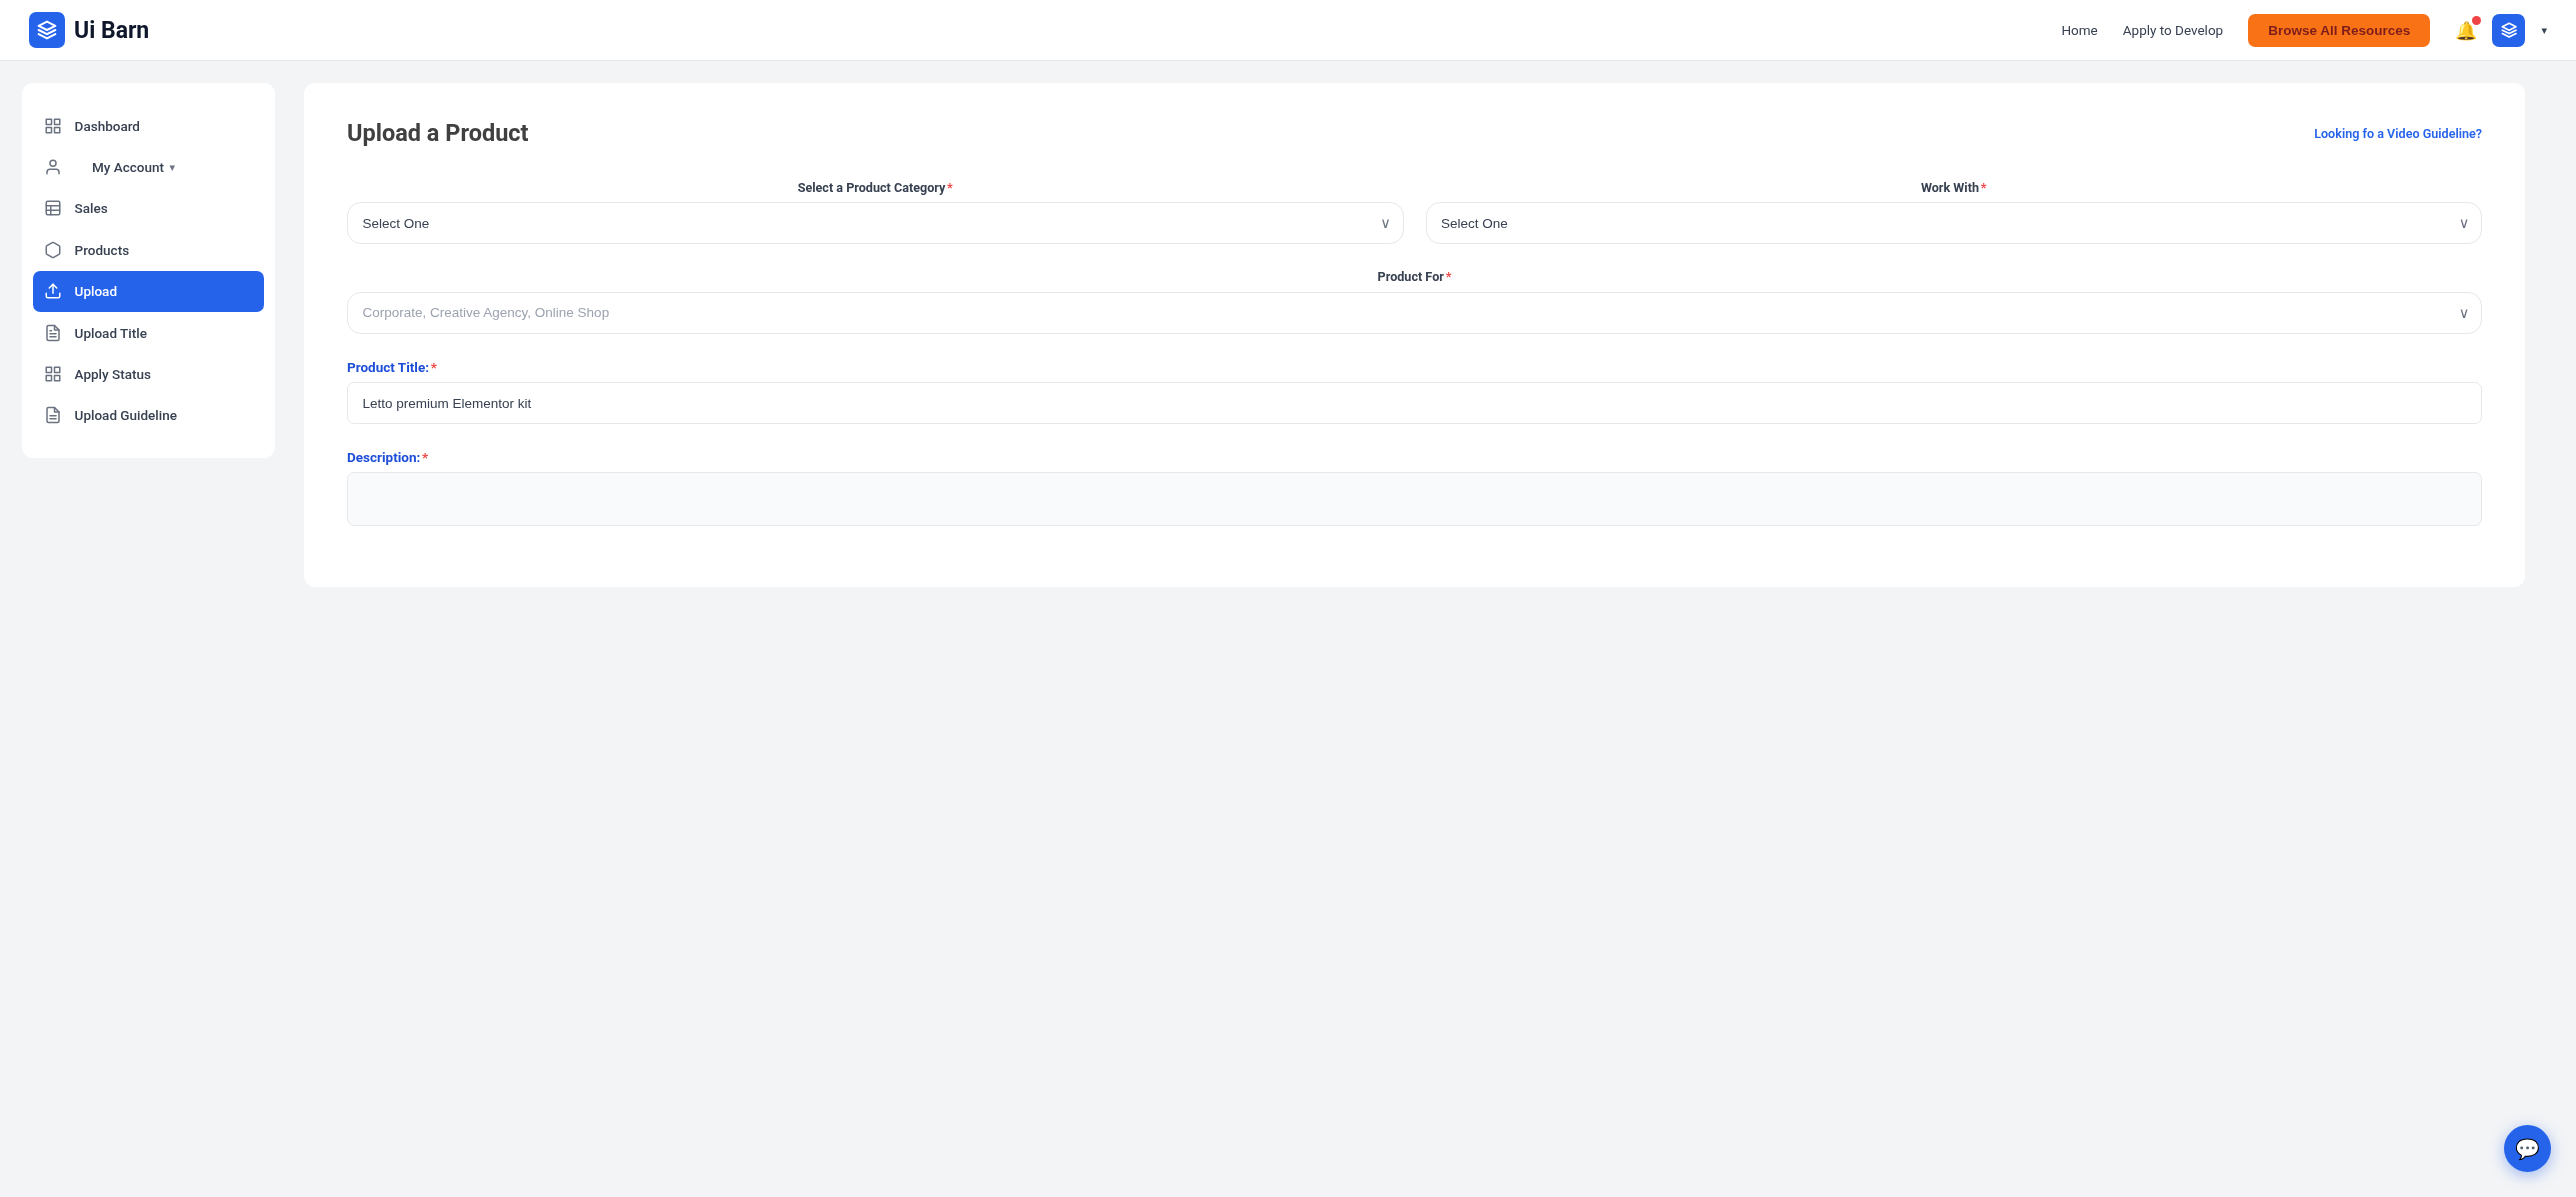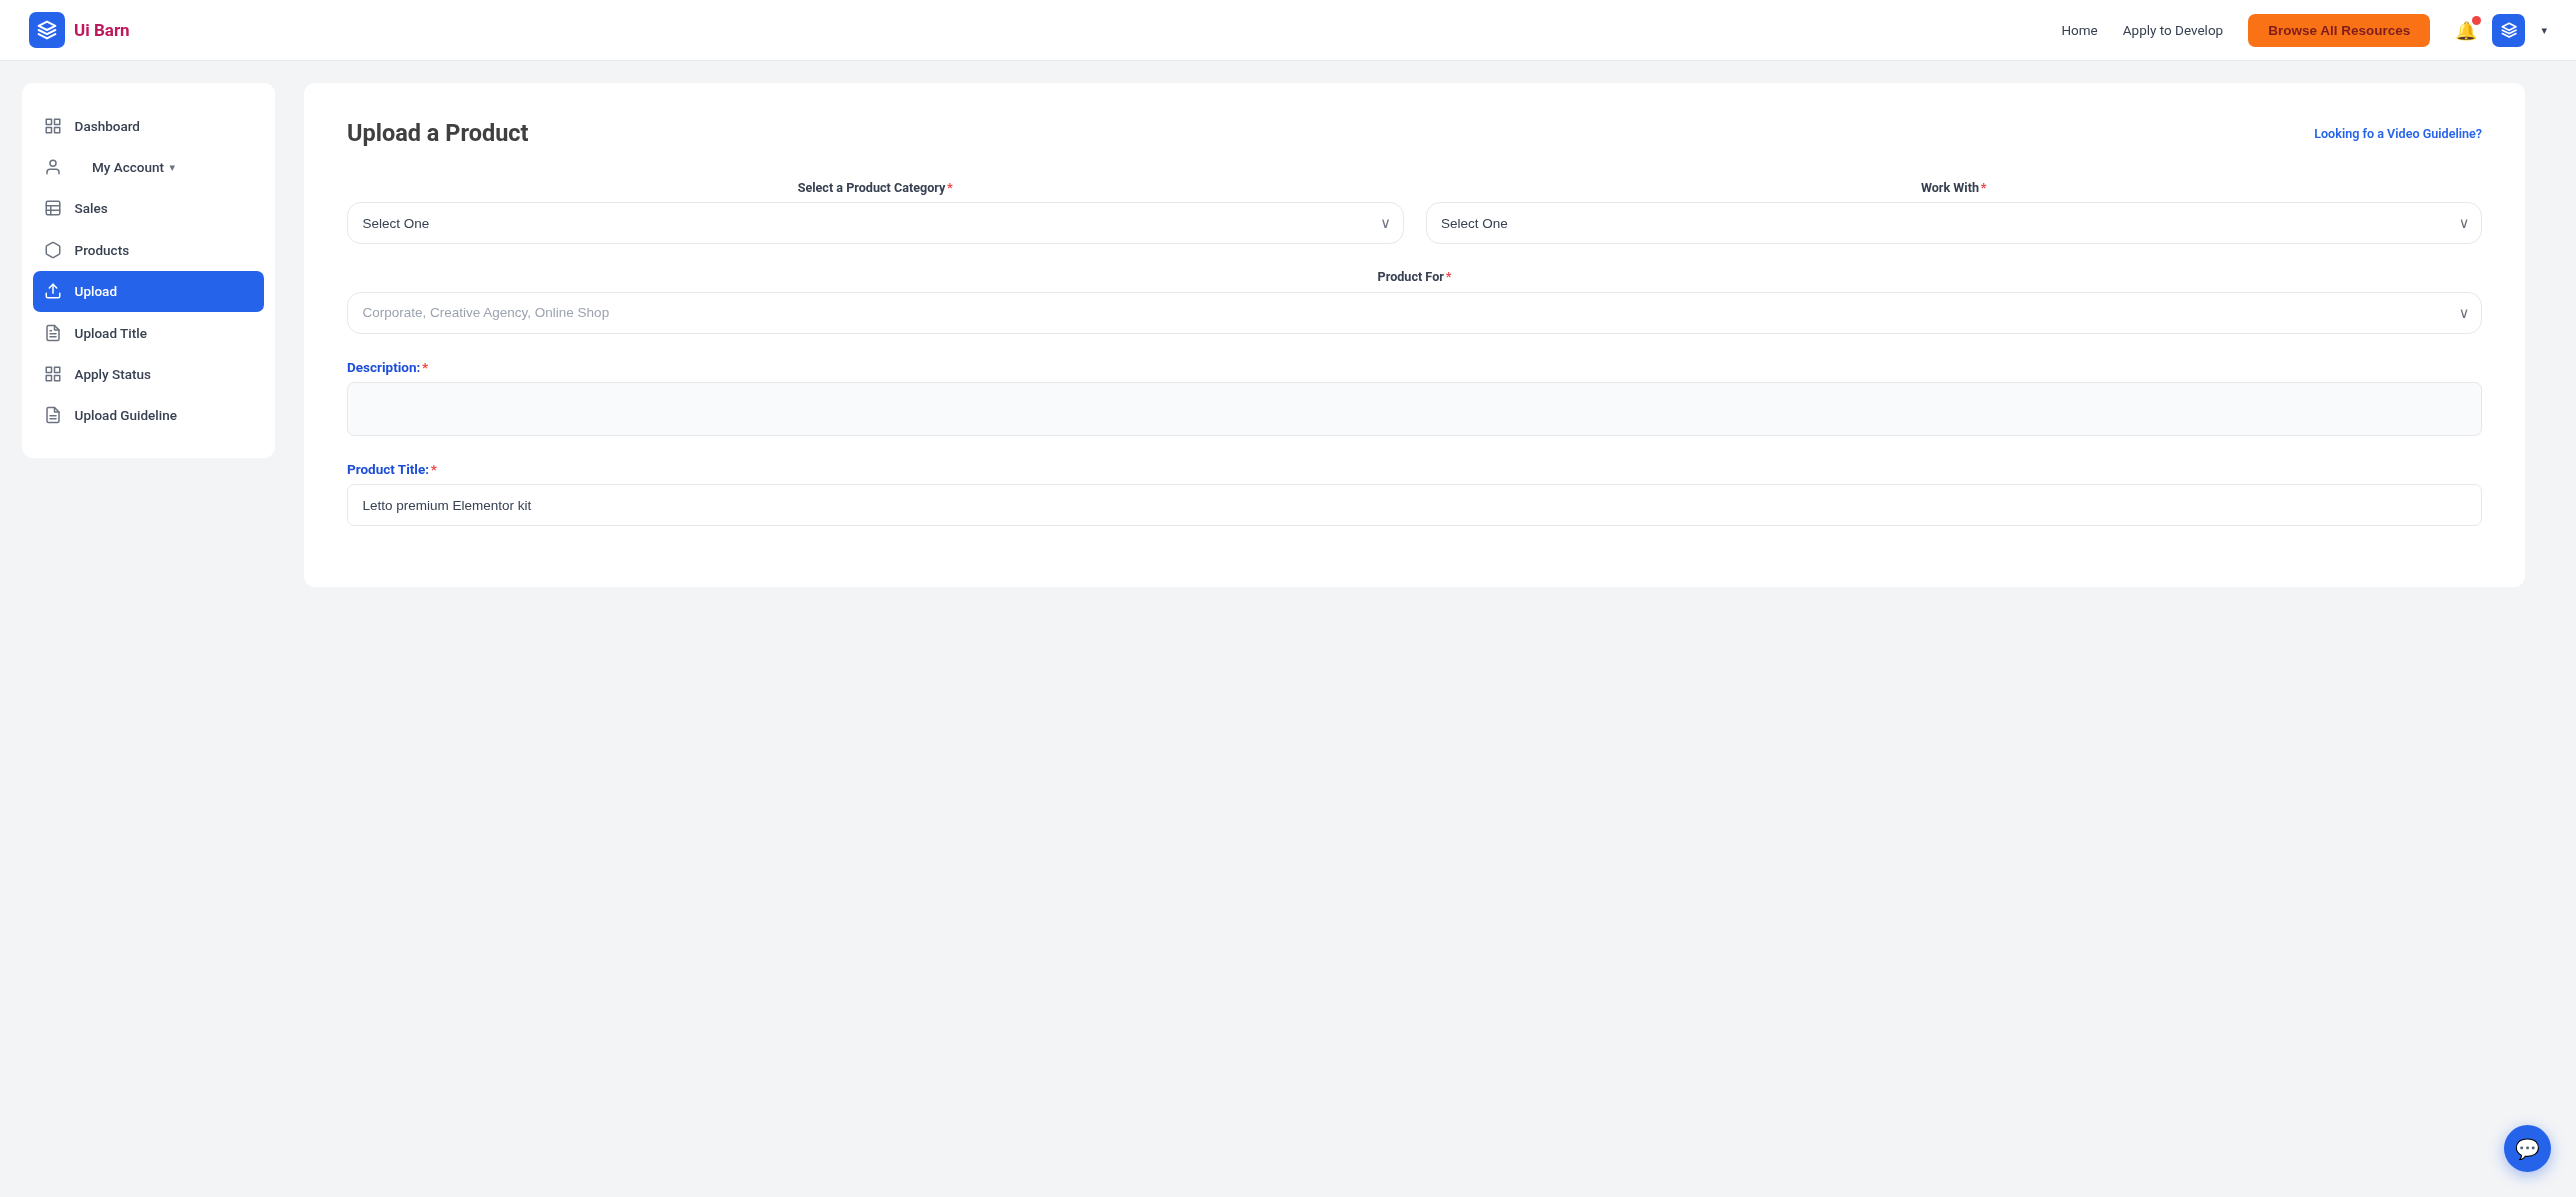--- a/index.html
+++ b/index.html
@@ -33,23 +33,23 @@
       background: #2563eb;
       border-radius: 7.2px;
       display: flex;
       align-items: center;
       justify-content: center;
       color: white;
       font-size: 16.3px;
       font-weight: bold;
     }
     .logo-text {
-      font-size: 17px;
+      font-size: 23px;
       font-weight: 700;
-      color: #be185d;
+      color: #0f172a;
     }
     .header-nav {
       display: flex;
       align-items: center;
       gap: 25px;
     }
     .nav-link {
       font-size: 13.5px;
       color: #374151;
       cursor: pointer;
@@ -437,40 +437,40 @@
           </label>
           <div class="select-wrapper">
             <select class="form-select" style="color:#9ca3af;">
               <option value="">Corporate, Creative Agency, Online Shop</option>
             </select>
             <span class="select-arrow">∨</span>
           </div>
         </div>
       </div>
 
+      <div class="form-row" style="margin-bottom:25px;">
+        <div class="form-group" style="flex:1">
+          <label class="form-label-bold">
+            <span>Product Title:</span><span class="required">*</span>
+          </label>
+          <input type="text" class="form-input has-value" value="Letto premium Elementor kit" style="">
+        </div>
+      </div>
+
       <div class="form-row">
         <div class="form-group" style="flex:1">
           <label class="form-label-bold">
             <span>Description:</span><span class="required">*</span>
           </label>
           <div style="background:#f9fafb;border:0.9px solid #e5e7eb;border-radius:7.2px;padding:12.6px 14.5px;min-height:54px;">
             
           </div>
         </div>
       </div>
 
-      <div class="form-row" style="margin-bottom:25px;">
-        <div class="form-group" style="flex:1">
-          <label class="form-label-bold">
-            <span>Product Title:</span><span class="required">*</span>
-          </label>
-          <input type="text" class="form-input has-value" value="Letto premium Elementor kit" style="">
-        </div>
-      </div>
-
     </div>
   </main>
 </div>
 
 <div class="chat-bubble">
   💬
 </div>
 
 
 </body></html>

